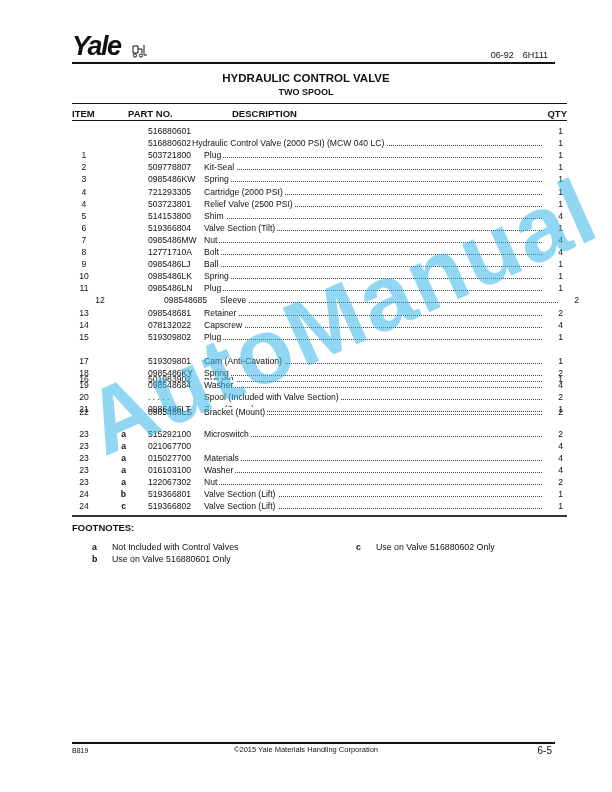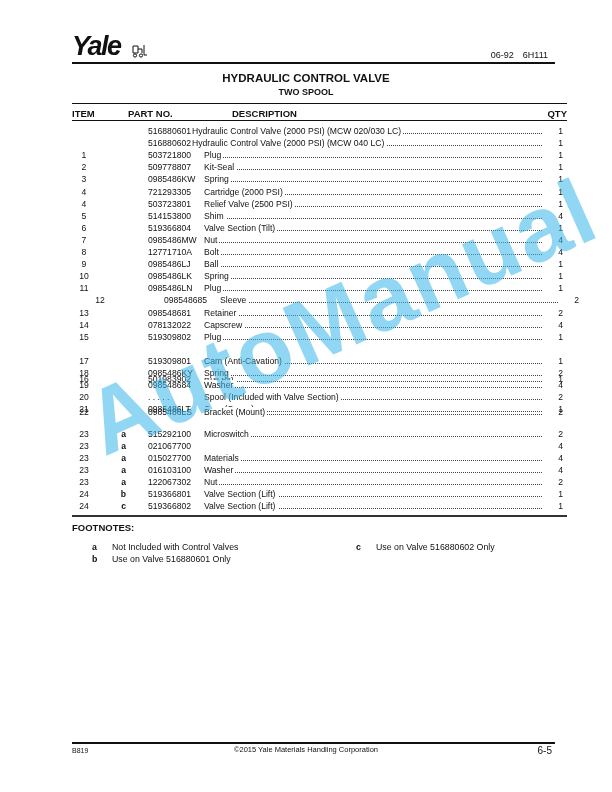--- a/index.html
+++ b/index.html
@@ -63,21 +63,20 @@
 <div class="abs th" style="left:128px;">PART NO.</div>
 <div class="abs th" style="left:192px;padding-left:40px;">DESCRIPTION</div>
 <div class="abs th" style="right:45px;">QTY</div>
 <div class="abs rule-thin" style="top:120px;"></div>
 
 <div id="tbody">
     <div class="row" style="top: 125px;">
       <span class="item"></span>
       <span class="fn"></span>
       <span class="part">516880601</span>
-      <span class="desc"><span class="txt">Hydraulic Control Valve (2000 PSI) (MCW 020/030 LC)</span></span>
       <span class="qty">1</span>
     </div>
     <div class="row" style="top: 137.1px;">
       <span class="item"></span>
       <span class="fn"></span>
       <span class="part">516880602</span>
       <span class="desc"><span class="txt">Hydraulic Control Valve (2000 PSI) (MCW 040 LC)</span></span>
       <span class="qty">1</span>
     </div>
     <div class="row" style="top: 149.2px;">

